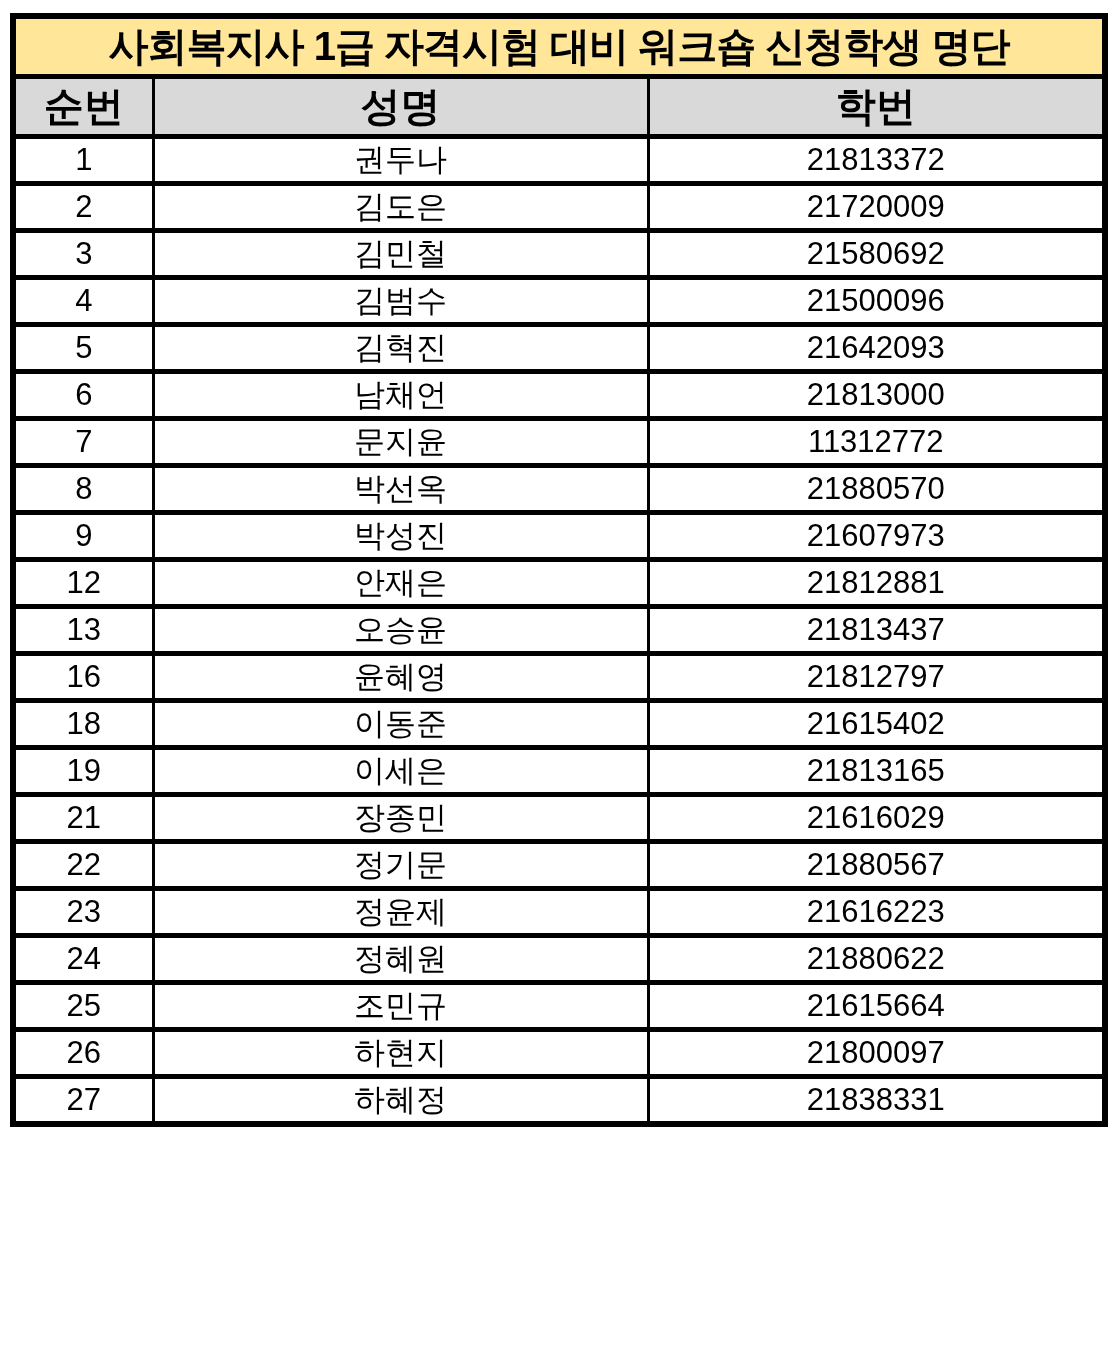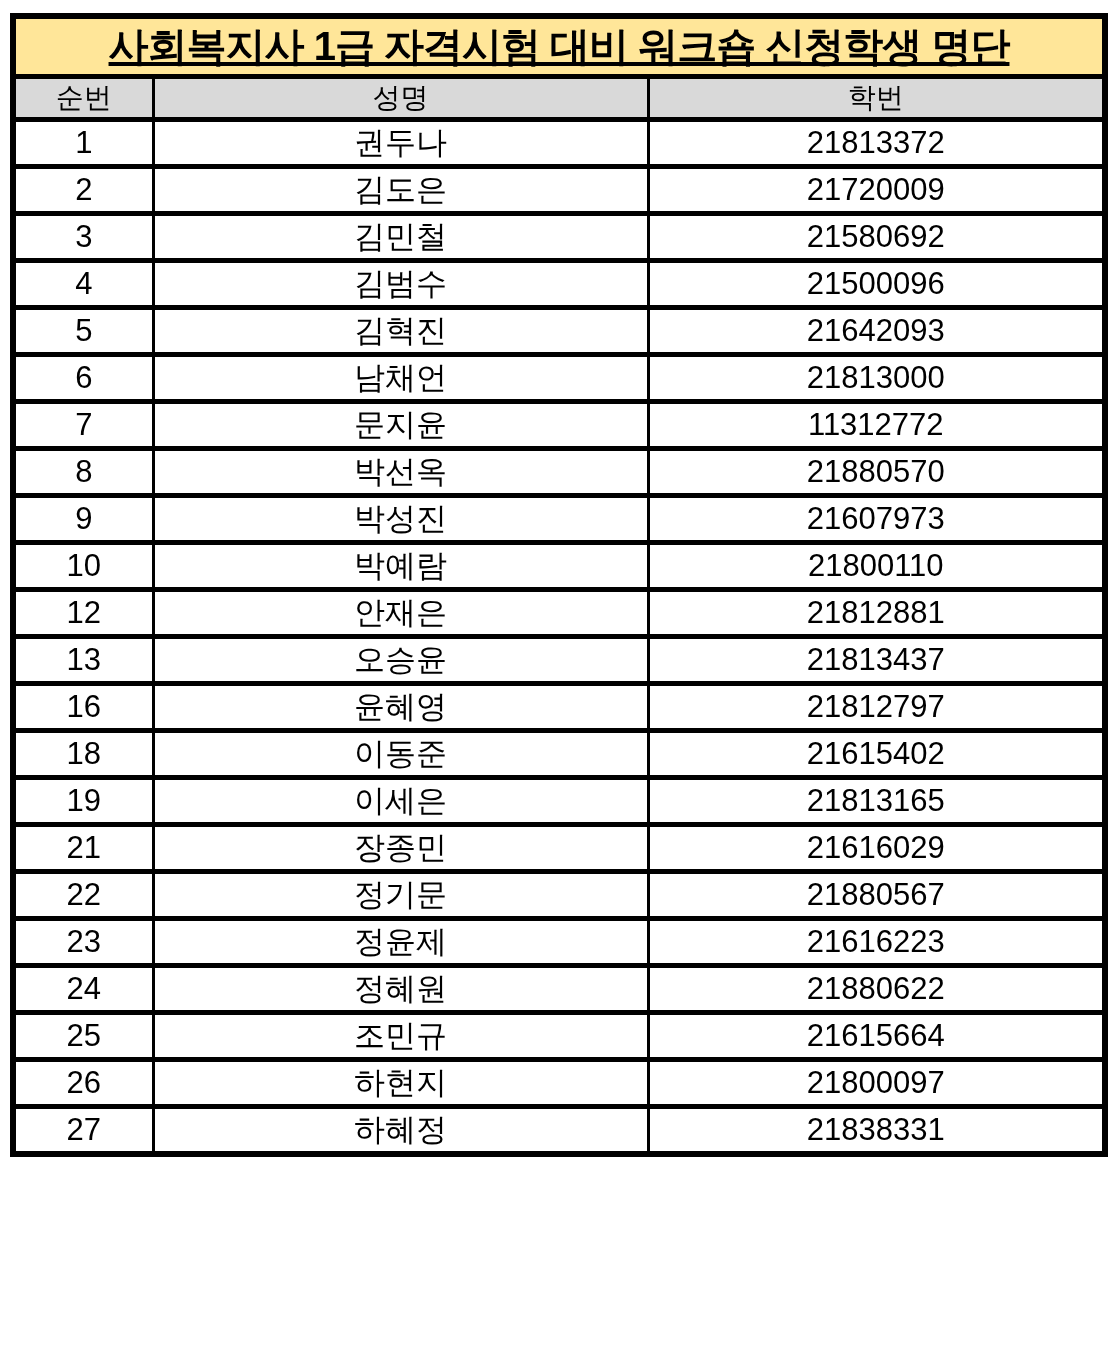--- a/index.html
+++ b/index.html
@@ -40,27 +40,26 @@
     padding:0;
     overflow:hidden;
     white-space:nowrap;
   }
   tr.title-row th{
     background:var(--title-bg);
     height:49px;
     font-size:40px;
     font-weight:800;
     letter-spacing:-1px;
-    text-decoration:underline;
   }
   tr.header-row th{
     background:var(--header-bg);
     height:40px;
-    font-size:28px;
-    font-weight:400;
+    font-size:40px;
+    font-weight:700;
   }
   tr.data-row td{
     background:var(--row-bg);
     height:39px;
     font-size:31px;
     font-weight:400;
   }
 </style>
 </head>
 <body>
@@ -130,25 +129,20 @@
     <td>박선옥</td>
     <td>21880570</td>
   </tr>
 
   <tr class="data-row">
     <td>9</td>
     <td>박성진</td>
     <td>21607973</td>
   </tr>
 
-  <tr class="data-row">
-    <td>10</td>
-    <td>박예람</td>
-    <td>21800110</td>
-  </tr>
 
 
   <tr class="data-row">
     <td>12</td>
     <td>안재은</td>
     <td>21812881</td>
   </tr>
 
   <tr class="data-row">
     <td>13</td>

